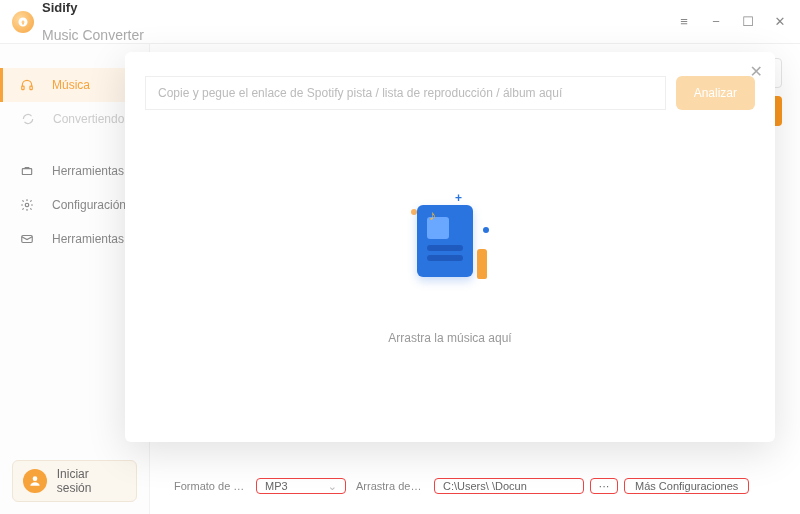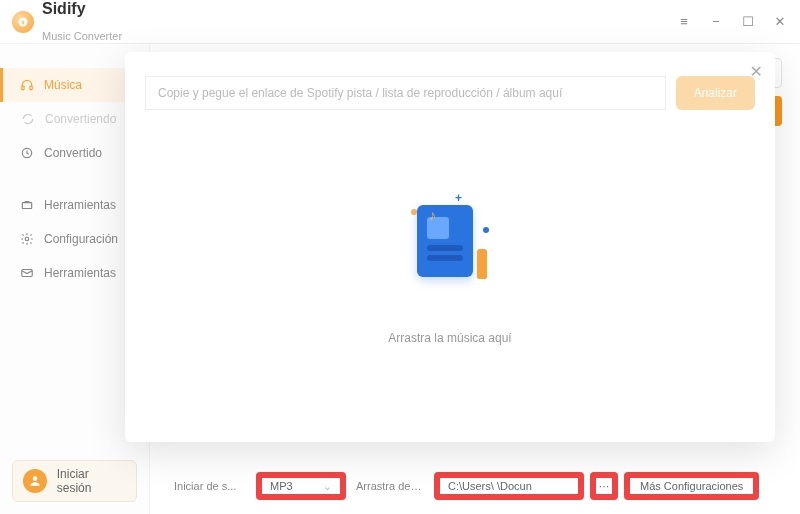--- a/index.html
+++ b/index.html
@@ -4,48 +4,48 @@
 <style>
 * { margin: 0; padding: 0; box-sizing: border-box; font-family: -apple-system, BlinkMacSystemFont, "Segoe UI", Arial, sans-serif; }
 body { width: 800px; height: 514px; background: #f9f9f9; overflow: hidden; position: relative; }
 
 .window { width: 800px; height: 514px; background: #fff; display: flex; flex-direction: column; }
 
 .titlebar { height: 44px; display: flex; align-items: center; padding: 0 12px; border-bottom: 1px solid #f0f0f0; }
 .app-logo { width: 22px; height: 22px; border-radius: 50%; background: radial-gradient(circle at 35% 35%, #ffd89a, #f7a541); margin-right: 8px; display:flex; align-items:center; justify-content:center; }
 .app-logo svg { width: 12px; height: 12px; }
 .app-title-group { display: flex; flex-direction: column; line-height: 1; }
-.app-title { font-size: 16px; font-weight: 700; color: #333; }
-.app-subtitle { font-size: 11px; color: #aaa; margin-top: 14px; }
+.app-title { font-size: 13px; font-weight: 700; color: #333; }
+.app-subtitle { font-size: 14px; color: #aaa; margin-top: 14px; }
 .win-controls { margin-left: auto; display: flex; gap: 16px; color: #888; }
 .win-controls span { cursor: pointer; font-size: 13px; display:flex; align-items:center; justify-content:center; width:16px; }
 
 .body { flex: 1; display: flex; min-height: 0; }
 
 .sidebar { width: 150px; background: #fdfdfd; border-right: 1px solid #f2f2f2; display: flex; flex-direction: column; padding-top: 24px; }
 .side-group { margin-bottom: 18px; }
-.side-item { display: flex; align-items: center; height: 34px; padding-left: 20px; font-size: 12px; color: #888; cursor: pointer; gap: 10px; }
+.side-item { display: flex; align-items: center; height: 34px; padding-left: 20px; font-size: 12px; color: #888; cursor: pointer; gap: 18px; }
 .side-item.active { background: #fff4e8; color: #f7a33b; border-left: 3px solid #f7a33b; padding-left: 17px; }
 .side-item.disabled { color: #ccc; padding-left: 21px; }
 .side-ico { width: 14px; height: 14px; display:flex; align-items:center; justify-content:center; }
 .side-ico svg { width:14px; height:14px; }
 
 .login-box { margin: auto 12px 12px 12px; height: 42px; border: 1px solid #f0e6d8; border-radius: 6px; background: #fbf6ee; display: flex; align-items: center; padding: 0 10px; gap: 10px; cursor:pointer; }
 .login-avatar { width: 24px; height: 24px; border-radius: 50%; background: #f7a33b; display:flex; align-items:center; justify-content:center; }
 .login-avatar svg { width:14px; height:14px; fill:#fff; }
 .login-text { font-size: 12px; color: #666; }
 
 .main { flex: 1; position: relative; padding: 18px; }
 .toolbar-row { position: absolute; top: 52px; right: 18px; display:flex; gap:8px; }
 .upgrade-btn { position:absolute; top:14px; right:18px; border:1px solid #e5e5e5; background:#fff; border-radius:4px; height:30px; padding:0 12px; font-size:12px; color:#666; display:flex; align-items:center; gap:6px; cursor:pointer;}
 .add-btn { width: 30px; height: 30px; background: #f7941d; border-radius: 4px; color:#fff; font-size:18px; display:flex; align-items:center; justify-content:center; cursor:pointer; }
 
 .bottombar { position:absolute; left:170px; right:10px; bottom:10px; height:36px; display:flex; align-items:center; gap:6px; font-size:11px; color:#666; }
 .bb-label { color:#888; padding:0 4px; white-space:nowrap; overflow:hidden; text-overflow:ellipsis; }
-.bb-select, .bb-path, .bb-more, .bb-config { border:6px solid #ef4444; border-radius:4px; height:28px; background:#fff; display:flex; align-items:center; padding:0 8px; cursor:pointer; }
+.bb-select, .bb-path, .bb-more, .bb-config { border:1px solid #ef4444; border-radius:4px; height:16px; background:#fff; display:flex; align-items:center; padding:0 8px; cursor:pointer; }
 .bb-select { width:90px; justify-content:space-between; }
 .bb-path  { width:150px; overflow:hidden;align-items:center; }
 .bb-more  { width:28px; justify-content:center; }
 .bb-config{ padding:0 10px; }
 
 
 .modal-backdrop { position:absolute; inset:0; background:rgba(0,0,0,0); }
 .modal { position:absolute; left:125px; top:52px; width:650px; height:390px; background:#fff; border-radius:6px; box-shadow:0 10px 40px rgba(0,0,0,.12); padding:16px 20px 20px; display:flex; flex-direction:column; }
 .modal-close { position:absolute; top:10px; right:12px; color:#aaa; font-size:16px; cursor:pointer; }
 .search-row { display:flex; gap:10px; margin-top:8px; }
@@ -101,29 +101,20 @@
           <span>Música</span>
         </div>
         <div class="side-item disabled">
           <span class="side-ico">
               <svg viewBox="0 0 24 24" fill="none" stroke="currentColor" stroke-width="2">
                 <path d="M4 12a8 8 0 0114-5M20 12a8 8 0 01-14 5"></path>
               </svg>
             </span>
           <span>Convertiendo</span>
         </div>
-        <div class="side-item">
-          <span class="side-ico">
-              <svg viewBox="0 0 24 24" fill="currentColor">
-                <circle cx="12" cy="12" r="8" fill="none" stroke="currentColor" stroke-width="2"></circle>
-                <path d="M12 8v4l3 2" stroke="currentColor" stroke-width="2" fill="none"></path>
-              </svg>
-            </span>
-          <span>Convertido</span>
-        </div>
       </div>
       <div class="side-group">
         <div class="side-item">
           <span class="side-ico">
               <svg viewBox="0 0 24 24" fill="currentColor">
                 <rect x="4" y="8" width="16" height="10" rx="1" fill="none" stroke="currentColor" stroke-width="2"></rect>
                 <path d="M9 8V6h6v2" stroke="currentColor" stroke-width="2" fill="none"></path>
               </svg>
             </span>
           <span>Herramientas</span>
@@ -165,21 +156,21 @@
       </div>
       <div class="toolbar-row">
         <div class="add-btn">
           <span>＋</span>
         </div>
       </div>
     </div>
   </div>
 
   <div class="bottombar">
-    <div class="bb-label" style="width:80px">Iniciar de s...</div>
+    <div class="bb-label" style="width:80px">Formato de s...</div>
     <div class="bb-select">
       <span>MP3</span>
       <span style="color:#bbb">⌄</span>
     </div>
     <div class="bb-label" style="width:76px">Arrastra de s...</div>
     <div class="bb-path">
       <span style="white-space:nowrap;overflow:hidden;text-overflow:ellipsis">C:\Users\        \Docun</span>
     </div>
     <div class="bb-more">
       <span>···</span>

